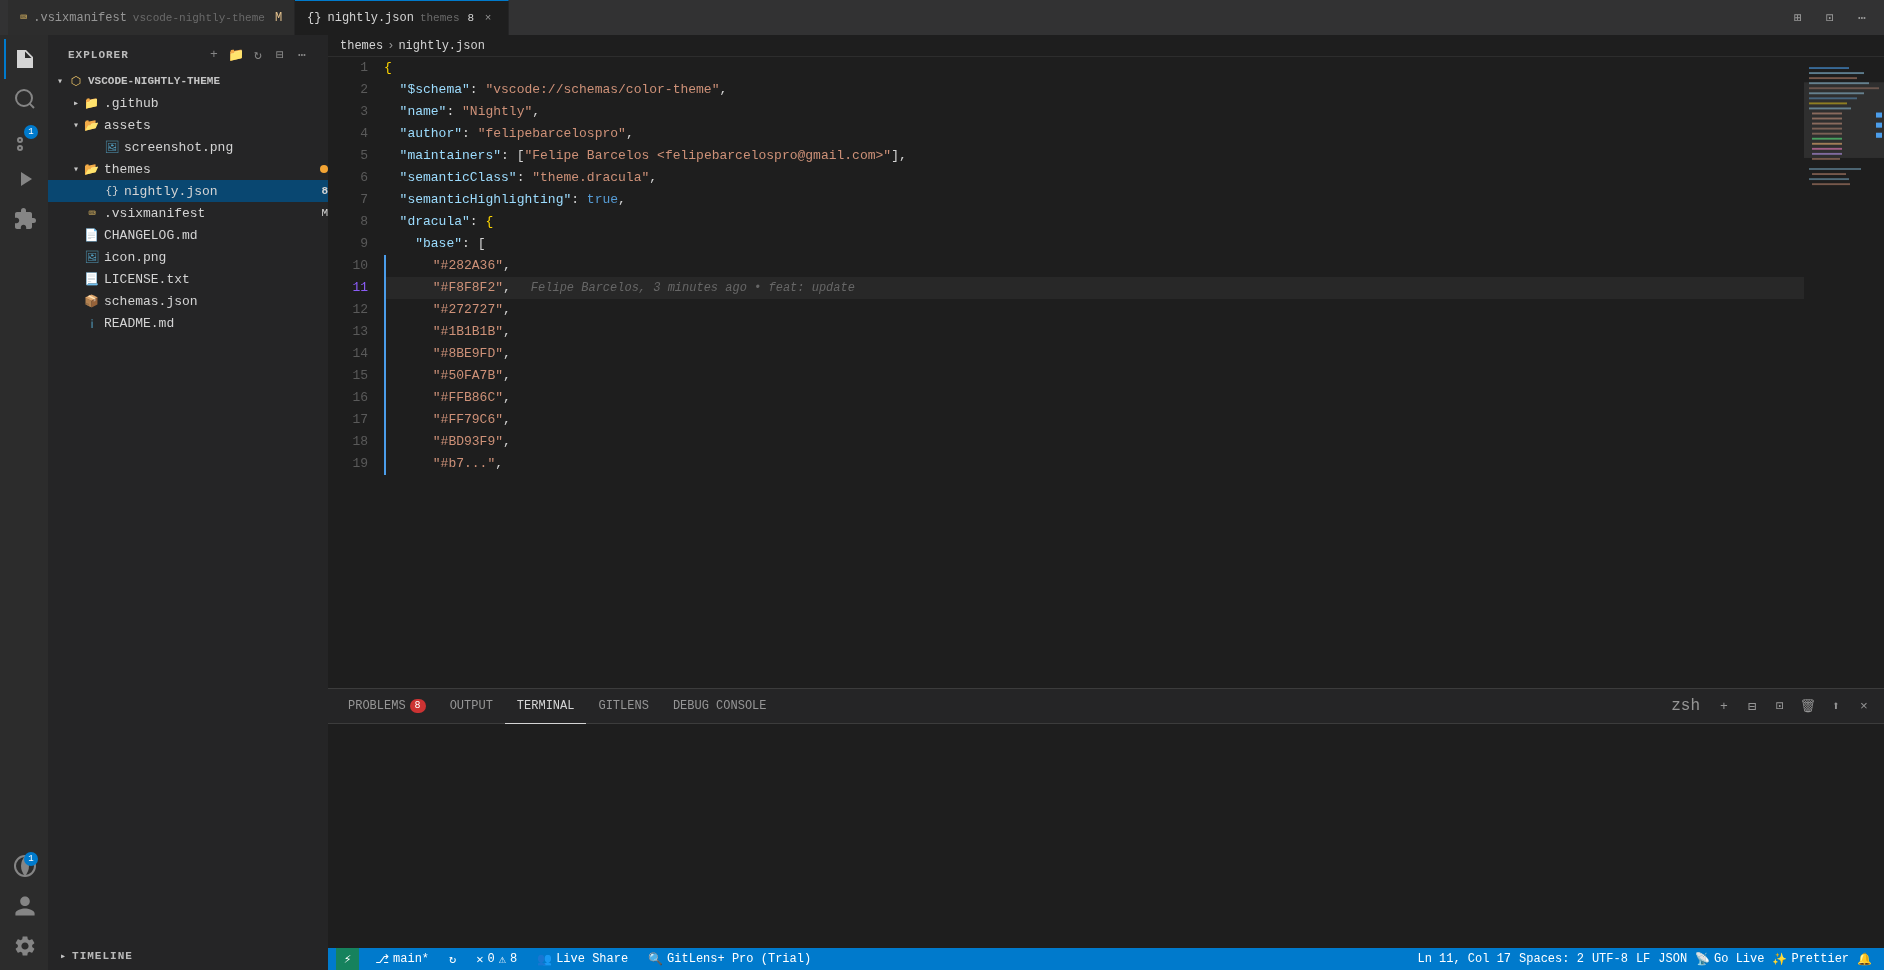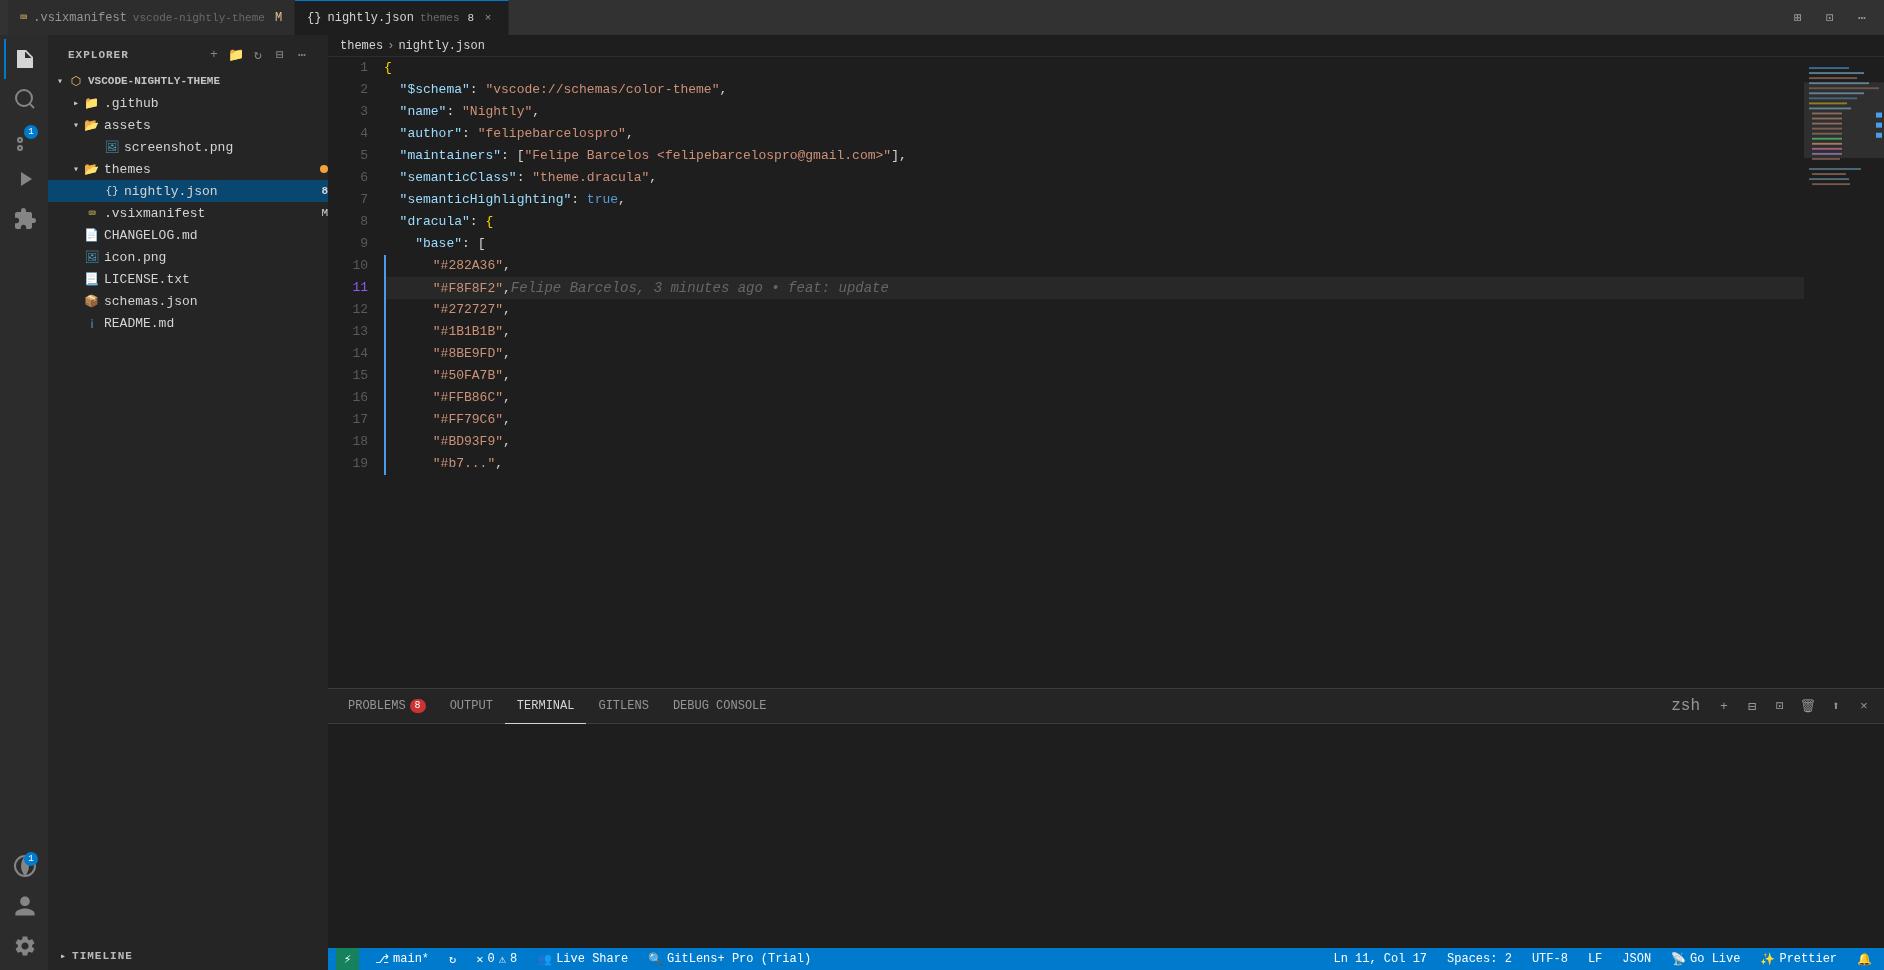--- a/index.html
+++ b/index.html
@@ -276,21 +276,22 @@
     }
     
     .c-brace { color: #ffd700; }
     .c-key { color: #9cdcfe; }
     .c-str { color: #ce9178; }
     .c-bool { color: #569cd6; }
     .c-colon { color: #d4d4d4; }
     .inline-blame {
       color: #666;
       font-style: italic;
-      font-size: 14px;
+      margin-left: 20px;
+      font-size: 12px;
     }
 
     
     .minimap {
       width: 80px;
       background: #1e1e1e;
       flex-shrink: 0;
       overflow: hidden;
       position: relative;
     }
@@ -399,21 +400,21 @@
     }
     .status-left {
       display: flex;
       align-items: center;
       gap: 12px;
     }
     .status-right {
       margin-left: auto;
       display: flex;
       align-items: center;
-      gap: 12px;
+      gap: 0;
     }
     .status-item {
       display: flex;
       align-items: center;
       gap: 4px;
       cursor: pointer;
       padding: 0 4px;
       height: 22px;
     }
 

